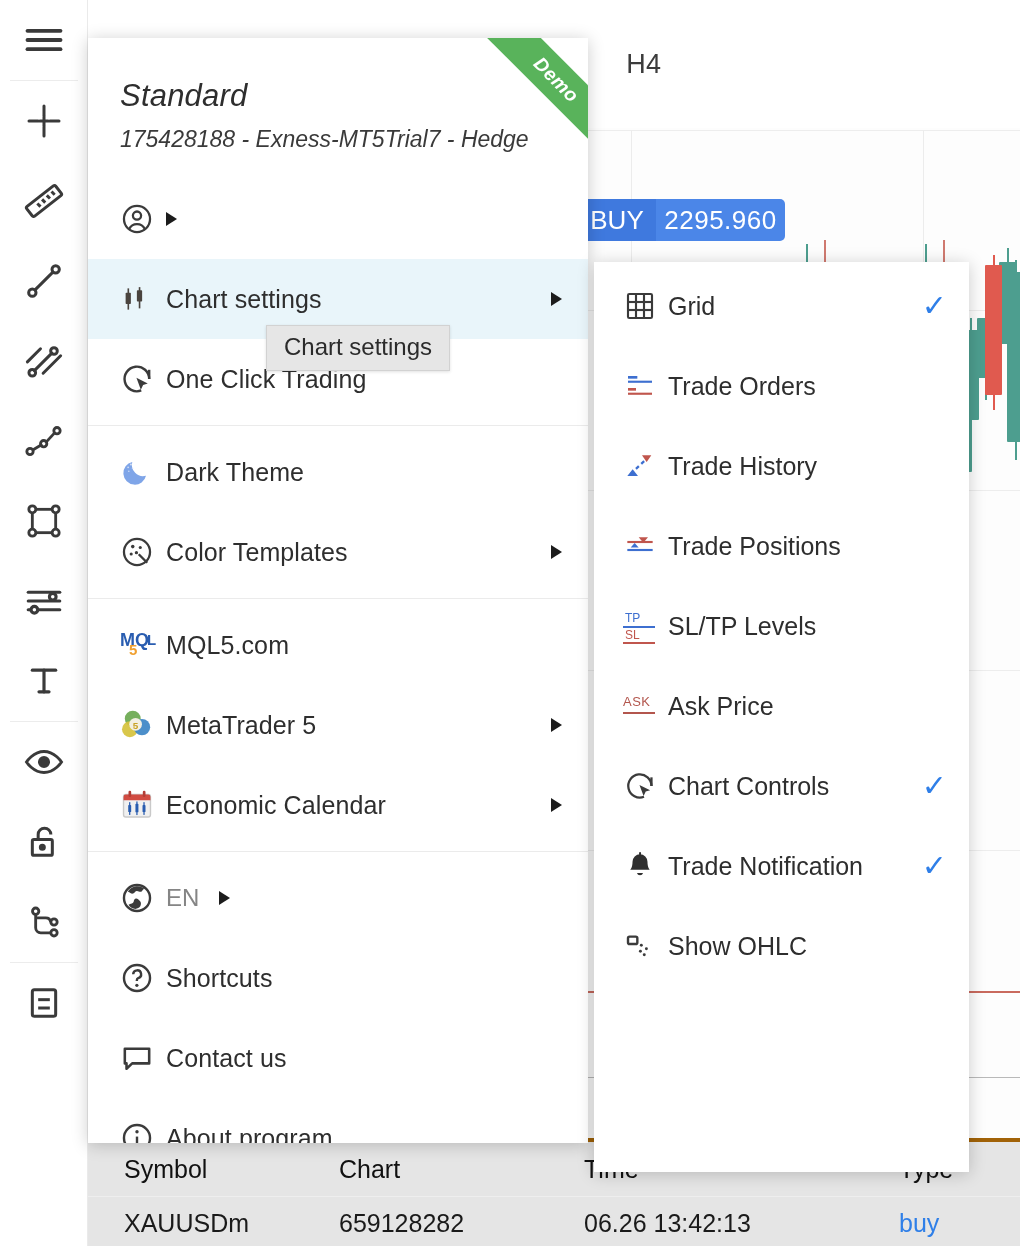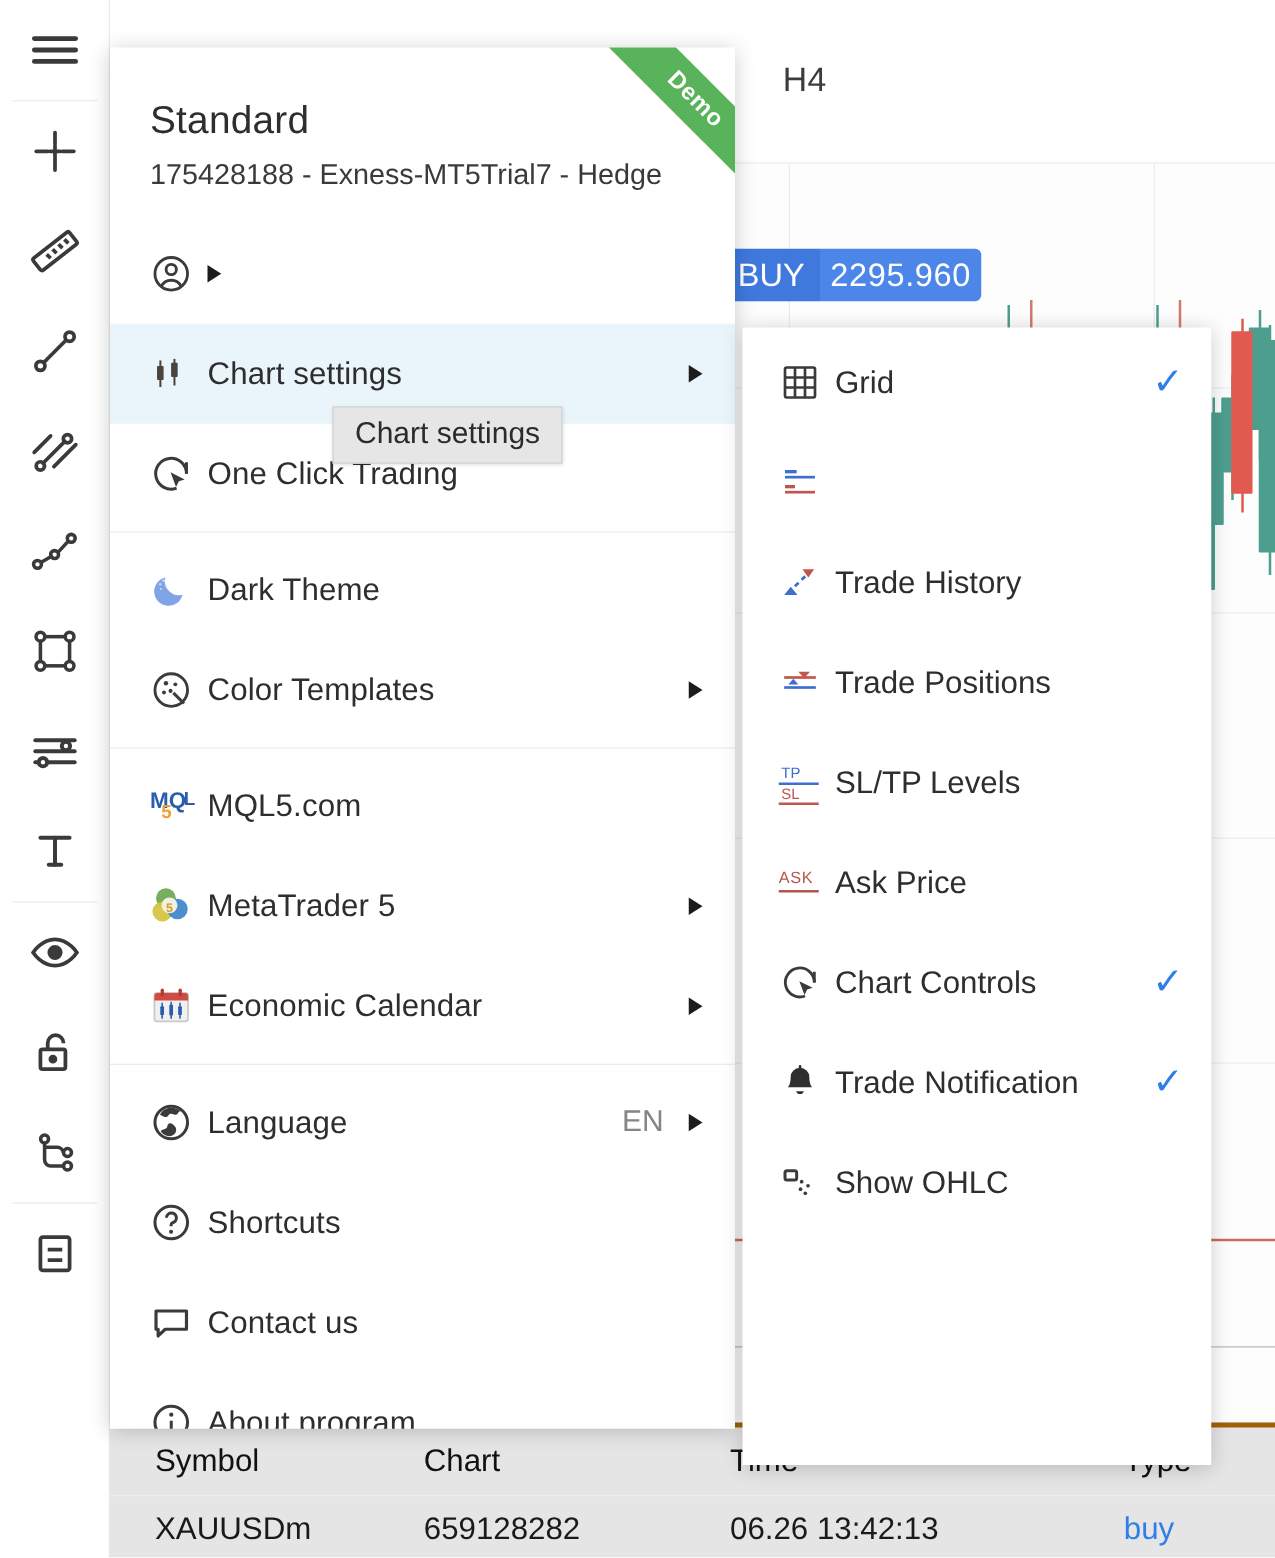--- a/index.html
+++ b/index.html
@@ -77,21 +77,21 @@
     color: #3f3f3f;
   }
   .tb-sep { width: 68px; height: 1px; background: #ececec; margin: 0 auto; }
 
   
   .menu {
     position: absolute; left: 88px; top: 38px; width: 500px; height: 1105px;
     background: #fff; box-shadow: 0 2px 16px rgba(0,0,0,.20);
     z-index: 20; overflow: hidden;
   }
-  .menu-head { padding: 40px 0 26px 32px; position: relative; }
+  .menu-head { padding: 40px 0 26px 32px; position: relative; font-style: italic; }
   .menu-title { font-size: 31px; color: #2e2e2e; letter-spacing: .2px; }
   .menu-sub { font-size: 23px; color: #3a3a3a; margin-top: 12px; }
 
   .ribbon {
     position: absolute; right: -63px; top: 23px; width: 190px; height: 38px;
     background: #59b35b; transform: rotate(45deg);
     display: flex; align-items: center; justify-content: center;
   }
   .ribbon span {
     color: #fff; font-size: 19px; font-weight: bold; letter-spacing: .5px;
@@ -482,21 +482,20 @@
           <div class="arr"></div>
         </div>
         <div class="m-sep"></div>
         <div class="mi">
           <div class="ico">
             <svg width="34" height="34" viewBox="0 0 24 24">
               <circle cx="12" cy="12" r="9.2" fill="none" stroke="#3b3b3b" stroke-width="1.7"></circle>
               <path d="M5.6 7.6c1.6.4 2.2 1.6 3.6 1.3s1.1-1.6 2.5-1.8 2.2 1 3.3.4 1-2 2.4-1.9c-1.6-1.4-3.8-2.1-5.9-1.9-2 .2-4 1.2-5.3 2.9zM6 16.8c.9-1 2.3-.6 3.2-1.5s.3-2.3 1.6-2.8 2.3.6 3.3 1.7.8 2.6.2 3.7-2 1.8-3.4 1.8c-2 0-3.8-1.1-4.9-2.9z" fill="#3b3b3b"></path>
             </svg>
           </div>
-          <div class="txt">Language</div>
           <div class="aux">EN</div>
           <div class="arr"></div>
         </div>
         <div class="mi">
           <div class="ico">
             <svg width="34" height="34" viewBox="0 0 24 24">
               <g stroke="#3b3b3b" stroke-width="1.7" fill="none">
                 <circle cx="12" cy="12" r="9.2"></circle>
                 <path d="M9.3 9.3a2.8 2.8 0 1 1 3.5 2.8c-.7.25-.9.8-.9 1.5v.5"></path>
               </g>
@@ -550,20 +549,21 @@
         <div class="ico">
           <svg width="32" height="32" viewBox="0 0 24 24">
             <g stroke-linecap="butt">
               <rect x="3" y="4.5" width="7" height="2" fill="#3d6fd0"></rect>
               <rect x="3" y="8" width="18" height="1.6" fill="#3d6fd0"></rect>
               <rect x="3" y="13.5" width="6" height="2" fill="#c0564d"></rect>
               <rect x="3" y="17" width="18" height="1.6" fill="#c0564d"></rect>
             </g>
           </svg>
         </div>
+        <div class="txt">Trade Orders</div>
       </div>
       <div class="si">
         <div class="ico">
           <svg width="32" height="32" viewBox="0 0 24 24">
             <g stroke="#3d6fd0" stroke-width="1.7" stroke-dasharray="3 2.5">
               <line x1="5" y1="18" x2="17" y2="6.5"></line>
             </g>
             <path d="M13.5 4h7l-3.5 5z" fill="#c0564d"></path>
             <path d="M2.5 19.5h8l-4-5z" fill="#3d6fd0"></path>
           </svg>

